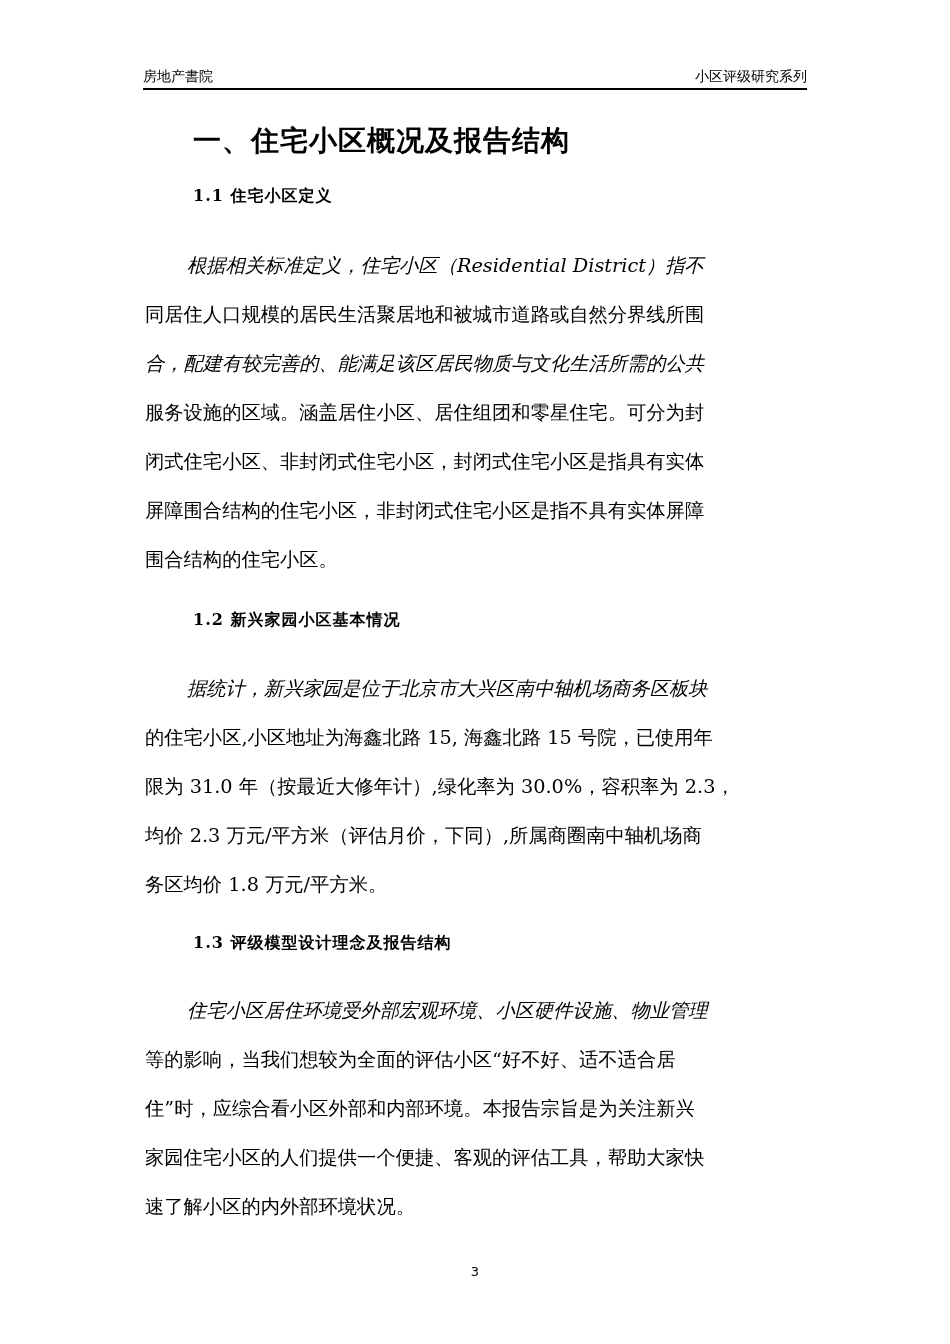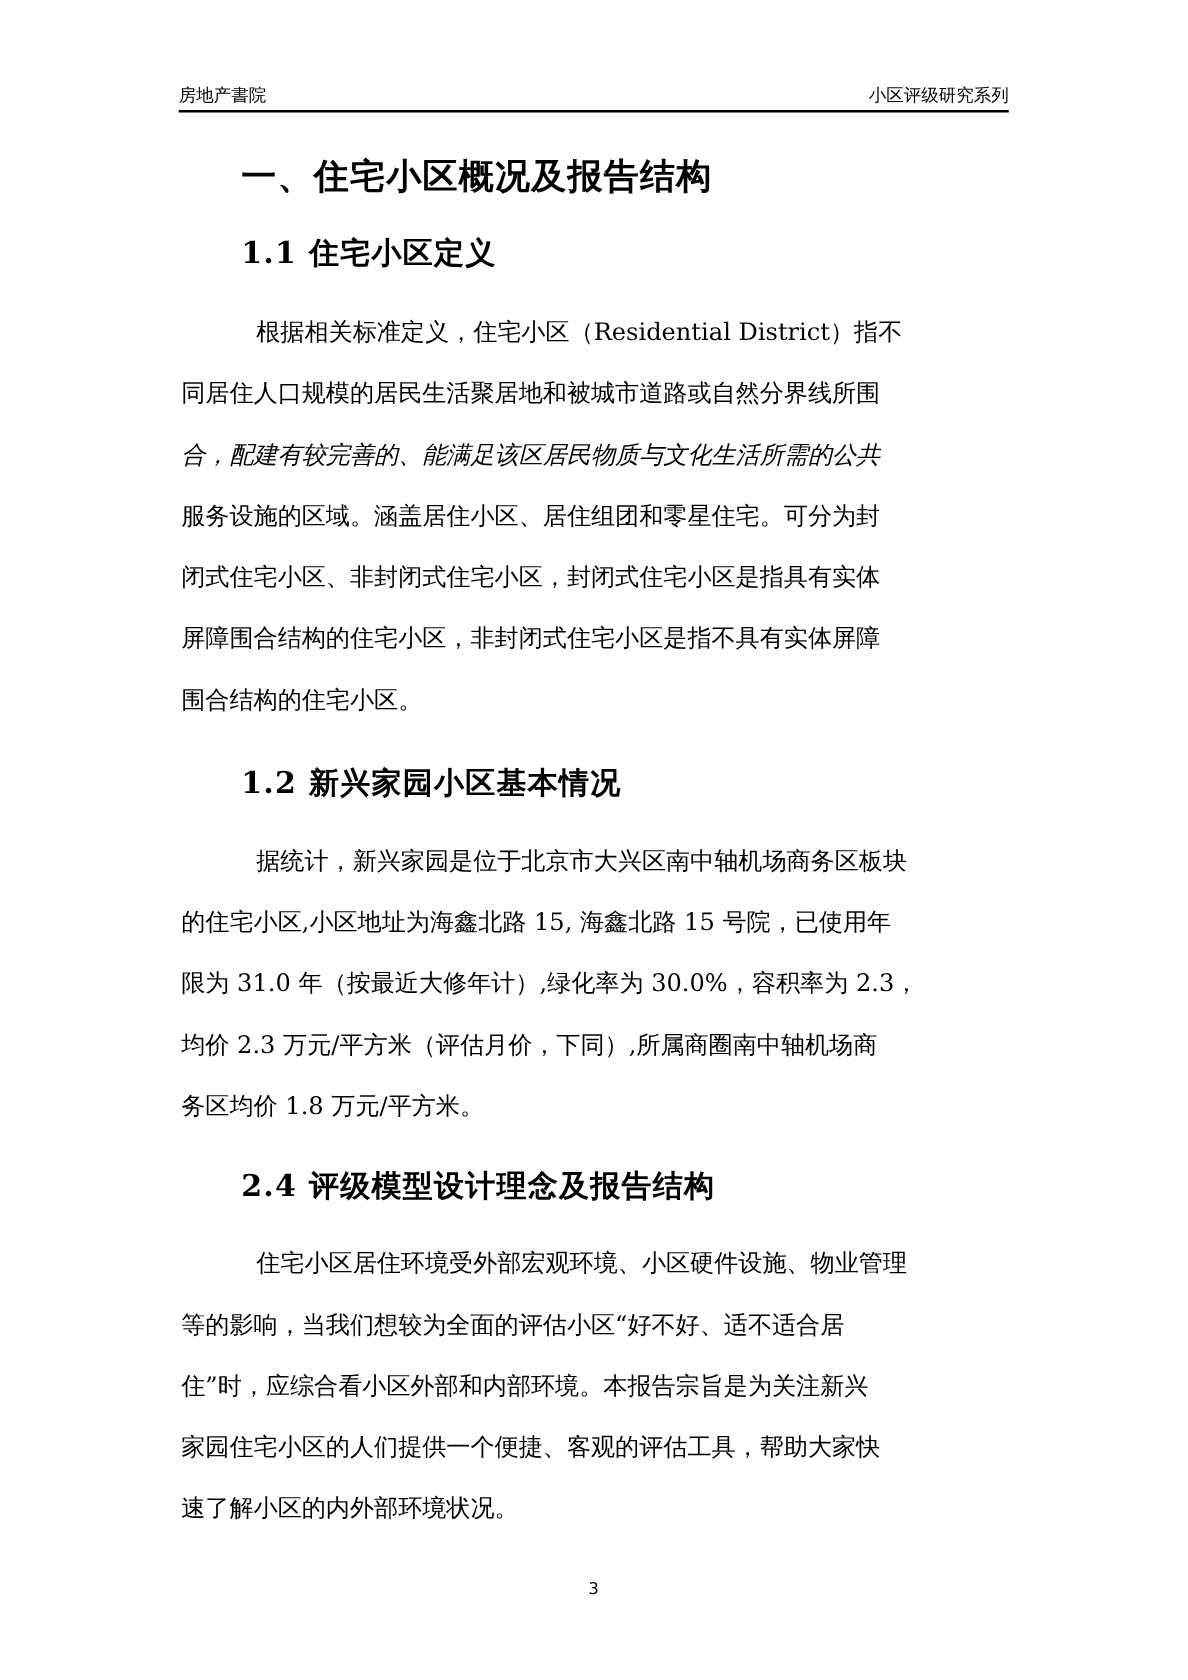--- a/index.html
+++ b/index.html
@@ -12,25 +12,25 @@
     border-bottom: 2.5px solid #000;
     font-family: "DejaVu Sans", "Liberation Sans", sans-serif; font-size: 14px; text-align: right;
   }
   .header .left { position: absolute; left: 0; top: 2px; }
   .header .right { position: absolute; right: 0; top: 2px; }
   .h1 {
     position: absolute; left: 193px; top: 122px;
     font-size: 28px; font-weight: bold; letter-spacing: 1px;
   }
   .h2 {
-    position: absolute; left: 193px; font-size: 24px; font-weight: bold; letter-spacing: 1px;
+    position: absolute; left: 193px; font-size: 16px; font-weight: bold; letter-spacing: 1px;
   }
   .para { position: absolute; left: 145px; width: 680px; font-size: 19.3px; }
   .line { position: absolute; left: 0; white-space: nowrap; }
-  .line.indent { left: 60px; }
+  .line.indent { left: 42px; font-style: italic; }
   .pagenum {
     position: absolute; left: 0; width: 950px; top: 1264px; text-align: center;
     font-family: "DejaVu Sans", "Liberation Sans", sans-serif; font-size: 13px;
   }
 </style>
 </head>
 <body>
 
 <div class="header">
   <span class="left">房地产書院</span>
@@ -52,21 +52,21 @@
 
 <div class="h2" style="top:610px;">1.2 新兴家园小区基本情况</div>
 <div class="para" style="top:675px;">
   <div class="line indent" style="top:0px;">据统计，新兴家园是位于北京市大兴区南中轴机场商务区板块</div>
   <div class="line" style="top:49px;">的住宅小区,小区地址为海鑫北路 15, 海鑫北路 15 号院，已使用年</div>
   <div class="line" style="top:98px;">限为 31.0 年（按最近大修年计）,绿化率为 30.0%，容积率为 2.3，</div>
   <div class="line" style="top:147px;">均价 2.3 万元/平方米（评估月价，下同）,所属商圈南中轴机场商</div>
   <div class="line" style="top:196px;">务区均价 1.8 万元/平方米。</div>
 </div>
 
-<div class="h2" style="top:933px;">2.4 评级模型设计理念及报告结构</div>
+<div class="h2" style="top:933px;">1.3 评级模型设计理念及报告结构</div>
 <div class="para" style="top:997px;">
   <div class="line indent" style="top:0px;">住宅小区居住环境受外部宏观环境、小区硬件设施、物业管理</div>
   <div class="line" style="top:49px;">等的影响，当我们想较为全面的评估小区“好不好、适不适合居</div>
   <div class="line" style="top:98px;">住”时，应综合看小区外部和内部环境。本报告宗旨是为关注新兴</div>
   <div class="line" style="top:147px;">家园住宅小区的人们提供一个便捷、客观的评估工具，帮助大家快</div>
   <div class="line" style="top:196px;">速了解小区的内外部环境状况。</div>
 </div>
 
 <div class="pagenum">3</div>
 

